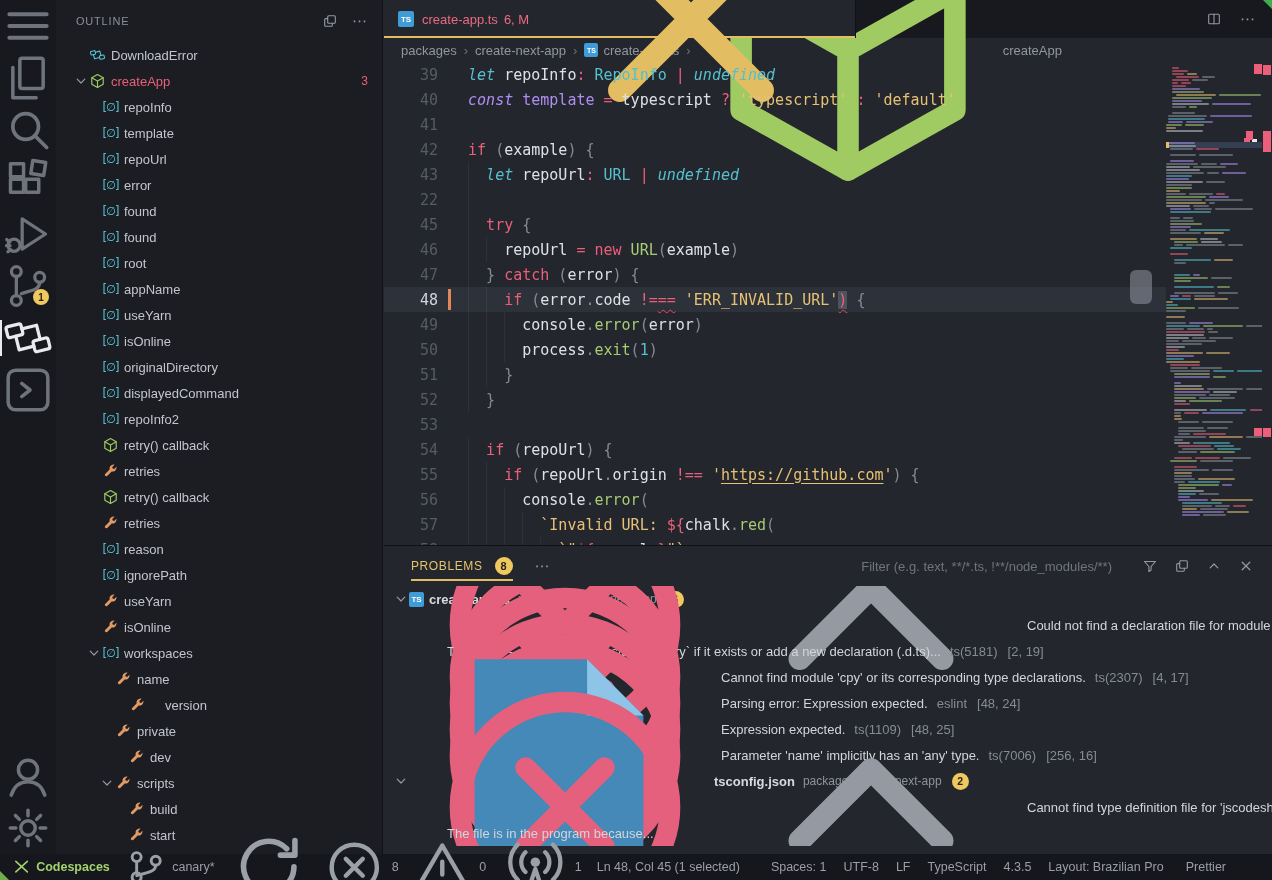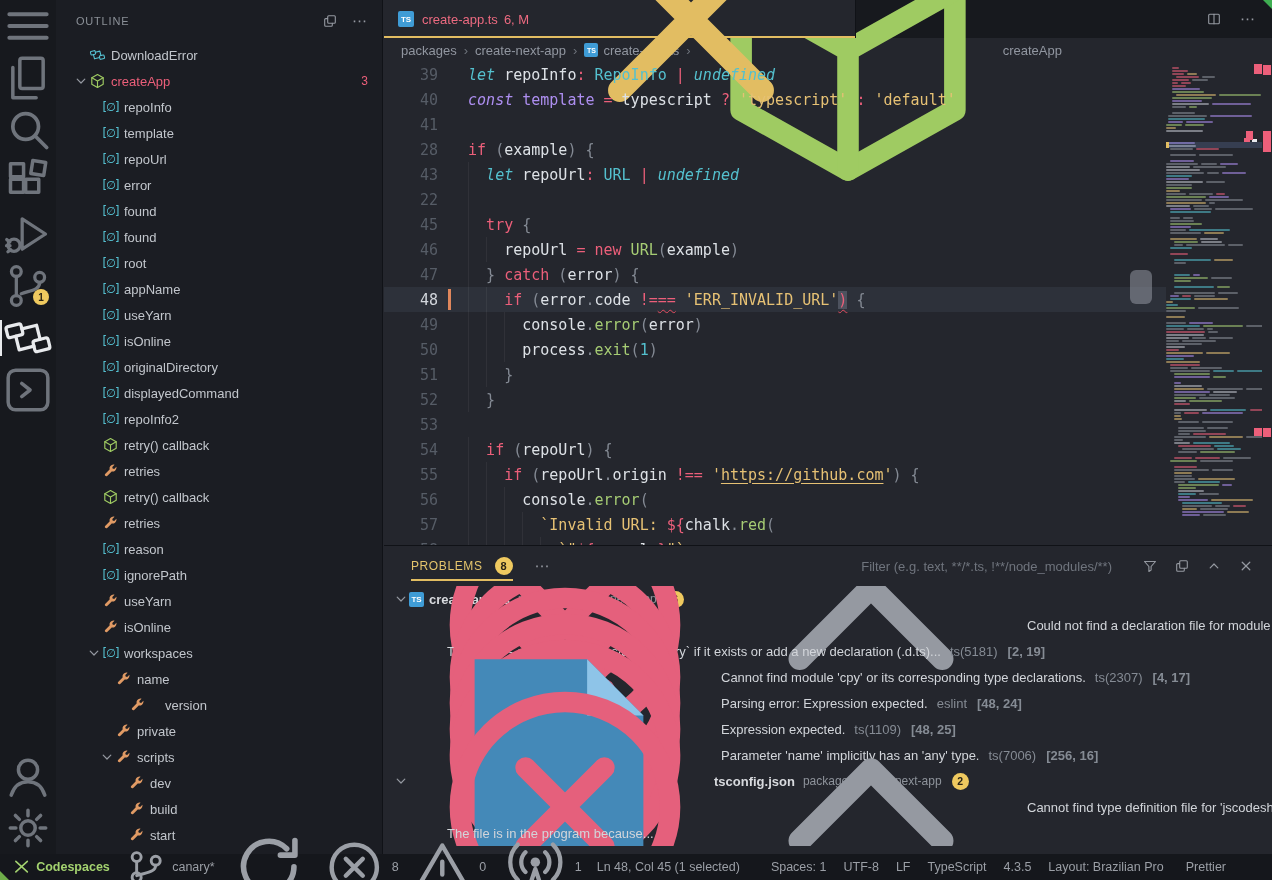--- a/index.html
+++ b/index.html
@@ -112,21 +112,21 @@
   .p-path { color:#8e939b; margin-left:8px; font-size:12px; }
   .p-badge { margin-left:10px; width:17px; height:17px; border-radius:50%; background:#efc95f; color:#2b2416;
              font-size:10.5px; font-weight:bold; display:flex; align-items:center; justify-content:center; flex:none; }
   .p-row { height:26px; display:flex; align-items:center; cursor:pointer; white-space:nowrap; }
   .p-err-ic { color:#e5607c; display:flex; flex:none; margin-right:6px; }
   .p-err-ic svg { width:14px; height:14px; }
   .p-chev { color:#9599a1; display:flex; flex:none; margin-right:6px; }
   .p-chev svg { width:13px; height:13px; }
   .p-msg { color:#d2d5da; }
   .p-src { color:#858b94; margin-left:9px; }
-  .p-loc { color:#858b94; margin-left:10px;font-weight:bold; }
+  .p-loc { color:#858b94; margin-left:10px; }
   .p-row.selected { background:rgba(255,255,255,.08); box-shadow:inset 0 1px 0 rgba(255,255,255,.14), inset 0 -1px 0 rgba(255,255,255,.08); }
   .p-row.selected .p-msg, .p-row.selected .p-src, .p-row.selected .p-loc { color:#e2c476; }
   .json-ic { display:flex; flex:none; } .json-ic svg { width:14px; height:15px; }
 
   
   .statusbar { position:absolute; left:0; right:0; bottom:0; height:26px; background:#15171c;
                display:flex; align-items:center; font-size:12.5px; color:#9b9fa6; padding:0 12px; z-index:6; }
   .sb-item { display:flex; align-items:center; gap:5px; margin-right:15px; cursor:pointer; white-space:nowrap; }
   .sb-item svg { width:14px; height:14px; }
   .sb-item.green { color:#a3d26f; font-weight:bold; }
@@ -472,41 +472,41 @@
         </div>
         <div class="o-row" style="padding-left: 43px;">
           <span class="o-chev"></span>
           <span class="o-icon orange">
             <svg viewBox="0 0 16 16" style="display:block;width:100%;height:100%">
               <path fill="currentColor" d="M11 1.5a4 4 0 0 0-3.9 4.9L2.6 10.9a1.5 1.5 0 0 0 2.1 2.1l4.5-4.5A4 4 0 0 0 14 4.6c0-.3 0-.6-.1-.9L11.7 5.9l-1.6-.3-.3-1.6 2.2-2.2c-.3-.1-.6-.3-1-.3z"></path>
             </svg>
           </span>
           <span class="o-label">private</span>
         </div>
+        <div class="o-row" style="padding-left: 56px;">
+          <span class="o-chev"></span>
+          <span class="o-icon orange">
+            <svg viewBox="0 0 16 16" style="display:block;width:100%;height:100%">
+              <path fill="currentColor" d="M11 1.5a4 4 0 0 0-3.9 4.9L2.6 10.9a1.5 1.5 0 0 0 2.1 2.1l4.5-4.5A4 4 0 0 0 14 4.6c0-.3 0-.6-.1-.9L11.7 5.9l-1.6-.3-.3-1.6 2.2-2.2c-.3-.1-.6-.3-1-.3z"></path>
+            </svg>
+          </span>
+          <span class="o-label">dev</span>
+        </div>
         <div class="o-row" style="padding-left: 43px;">
           <span class="o-chev">
             <svg viewBox="0 0 16 16" fill="none" stroke="currentColor" stroke-width="1.2" stroke-linecap="round" stroke-linejoin="round" style="display:block;width:100%;height:100%">
               <path d="M4.2 6.2L8 10l3.8-3.8"></path>
             </svg>
           </span>
           <span class="o-icon orange">
             <svg viewBox="0 0 16 16" style="display:block;width:100%;height:100%">
               <path fill="currentColor" d="M11 1.5a4 4 0 0 0-3.9 4.9L2.6 10.9a1.5 1.5 0 0 0 2.1 2.1l4.5-4.5A4 4 0 0 0 14 4.6c0-.3 0-.6-.1-.9L11.7 5.9l-1.6-.3-.3-1.6 2.2-2.2c-.3-.1-.6-.3-1-.3z"></path>
             </svg>
           </span>
           <span class="o-label">scripts</span>
-        </div>
-        <div class="o-row" style="padding-left: 56px;">
-          <span class="o-chev"></span>
-          <span class="o-icon orange">
-            <svg viewBox="0 0 16 16" style="display:block;width:100%;height:100%">
-              <path fill="currentColor" d="M11 1.5a4 4 0 0 0-3.9 4.9L2.6 10.9a1.5 1.5 0 0 0 2.1 2.1l4.5-4.5A4 4 0 0 0 14 4.6c0-.3 0-.6-.1-.9L11.7 5.9l-1.6-.3-.3-1.6 2.2-2.2c-.3-.1-.6-.3-1-.3z"></path>
-            </svg>
-          </span>
-          <span class="o-label">dev</span>
         </div>
         <div class="o-row" style="padding-left: 56px;">
           <span class="o-chev"></span>
           <span class="o-icon orange">
             <svg viewBox="0 0 16 16" style="display:block;width:100%;height:100%">
               <path fill="currentColor" d="M11 1.5a4 4 0 0 0-3.9 4.9L2.6 10.9a1.5 1.5 0 0 0 2.1 2.1l4.5-4.5A4 4 0 0 0 14 4.6c0-.3 0-.6-.1-.9L11.7 5.9l-1.6-.3-.3-1.6 2.2-2.2c-.3-.1-.6-.3-1-.3z"></path>
             </svg>
           </span>
           <span class="o-label">build</span>
         </div>
@@ -567,21 +567,21 @@
           </span>
           <span>createApp</span>
         </span>
       </div>
 
     <div class="editor">
       <div class="code" id="code">
           <div class="line"><span class="lnum">39</span><span class="lbody" style="padding-left: 18.06px;"><span class="tk-ci">let</span><span class="tk-w"> </span><span class="tk-w">repoInfo</span><span class="tk-p">:</span><span class="tk-w"> </span><span class="tk-c">RepoInfo</span><span class="tk-d"> </span><span class="tk-p">|</span><span class="tk-d"> </span><span class="tk-ci">undefined</span></span></div>
           <div class="line"><span class="lnum">40</span><span class="lbody" style="padding-left: 18.06px;"><span class="tk-pui">const</span><span class="tk-w"> </span><span class="tk-pu">template</span><span class="tk-w"> </span><span class="tk-p">=</span><span class="tk-w"> </span><span class="tk-w">typescript</span><span class="tk-w"> </span><span class="tk-p">?</span><span class="tk-w"> </span><span class="tk-y">'typescript'</span><span class="tk-w"> </span><span class="tk-p">:</span><span class="tk-w"> </span><span class="tk-y">'default'</span></span></div>
           <div class="line"><span class="lnum">41</span><span class="lbody" style="padding-left: 18.06px;"></span></div>
-          <div class="line"><span class="lnum">28</span><span class="lbody" style="padding-left: 18.06px;"><span class="tk-p">if</span><span class="tk-w"> </span><span class="tk-d">(</span><span class="tk-w">example</span><span class="tk-d">)</span><span class="tk-d"> {</span></span></div>
+          <div class="line"><span class="lnum">42</span><span class="lbody" style="padding-left: 18.06px;"><span class="tk-p">if</span><span class="tk-w"> </span><span class="tk-d">(</span><span class="tk-w">example</span><span class="tk-d">)</span><span class="tk-d"> {</span></span></div>
           <div class="line"><span class="lnum">43</span><span class="lbody" style="padding-left: 36.12px;"><span class="guide" style="left: 18.06px;"></span><span class="tk-ci">let</span><span class="tk-w"> </span><span class="tk-w">repoUrl</span><span class="tk-p">:</span><span class="tk-w"> </span><span class="tk-c">URL</span><span class="tk-d"> </span><span class="tk-p">|</span><span class="tk-d"> </span><span class="tk-ci">undefined</span></span></div>
           <div class="line"><span class="lnum">22</span><span class="lbody" style="padding-left: 36.12px;"><span class="guide" style="left: 18.06px;"></span></span></div>
           <div class="line"><span class="lnum">45</span><span class="lbody" style="padding-left: 36.12px;"><span class="guide" style="left: 18.06px;"></span><span class="tk-p">try</span><span class="tk-d"> {</span></span></div>
           <div class="line"><span class="lnum">46</span><span class="lbody" style="padding-left: 54.18px;"><span class="guide" style="left: 18.06px;"></span><span class="guide" style="left: 36.12px;"></span><span class="tk-w">repoUrl</span><span class="tk-w"> </span><span class="tk-p">=</span><span class="tk-w"> </span><span class="tk-p">new</span><span class="tk-w"> </span><span class="tk-g">URL</span><span class="tk-d">(</span><span class="tk-w">example</span><span class="tk-d">)</span></span></div>
           <div class="line"><span class="lnum">47</span><span class="lbody" style="padding-left: 36.12px;"><span class="guide" style="left: 18.06px;"></span><span class="tk-d">} </span><span class="tk-p">catch</span><span class="tk-w"> </span><span class="tk-d">(</span><span class="tk-w">error</span><span class="tk-d">)</span><span class="tk-d"> {</span></span></div>
           <div class="line current"><span class="lnum">48</span><span class="lbody" style="padding-left: 54.18px;"><span class="guide" style="left: 18.06px;"></span><span class="guide" style="left: 36.12px;"></span><span class="tk-p">if</span><span class="tk-w"> </span><span class="tk-d">(</span><span class="tk-w">error</span><span class="tk-d">.</span><span class="tk-w">code</span><span class="tk-w"> </span><span class="tk-p">!=</span><span class="tk-p sq">==</span><span class="tk-w"> </span><span class="tk-y">'ERR_INVALID_URL'</span><span class="tk-p sq sel">)</span><span class="tk-d"> {</span></span></div>
           <div class="line"><span class="lnum">49</span><span class="lbody" style="padding-left: 72.24px;"><span class="guide" style="left: 18.06px;"></span><span class="guide" style="left: 36.12px;"></span><span class="guide" style="left: 54.18px;"></span><span class="tk-w">console</span><span class="tk-d">.</span><span class="tk-g">error</span><span class="tk-d">(</span><span class="tk-w">error</span><span class="tk-d">)</span></span></div>
           <div class="line"><span class="lnum">50</span><span class="lbody" style="padding-left: 72.24px;"><span class="guide" style="left: 18.06px;"></span><span class="guide" style="left: 36.12px;"></span><span class="guide" style="left: 54.18px;"></span><span class="tk-w">process</span><span class="tk-d">.</span><span class="tk-g">exit</span><span class="tk-d">(</span><span class="tk-c">1</span><span class="tk-d">)</span></span></div>
           <div class="line"><span class="lnum">51</span><span class="lbody" style="padding-left: 54.18px;"><span class="guide" style="left: 18.06px;"></span><span class="guide" style="left: 36.12px;"></span><span class="tk-d">}</span></span></div>
           <div class="line"><span class="lnum">52</span><span class="lbody" style="padding-left: 36.12px;"><span class="guide" style="left: 18.06px;"></span><span class="tk-d">}</span></span></div>

